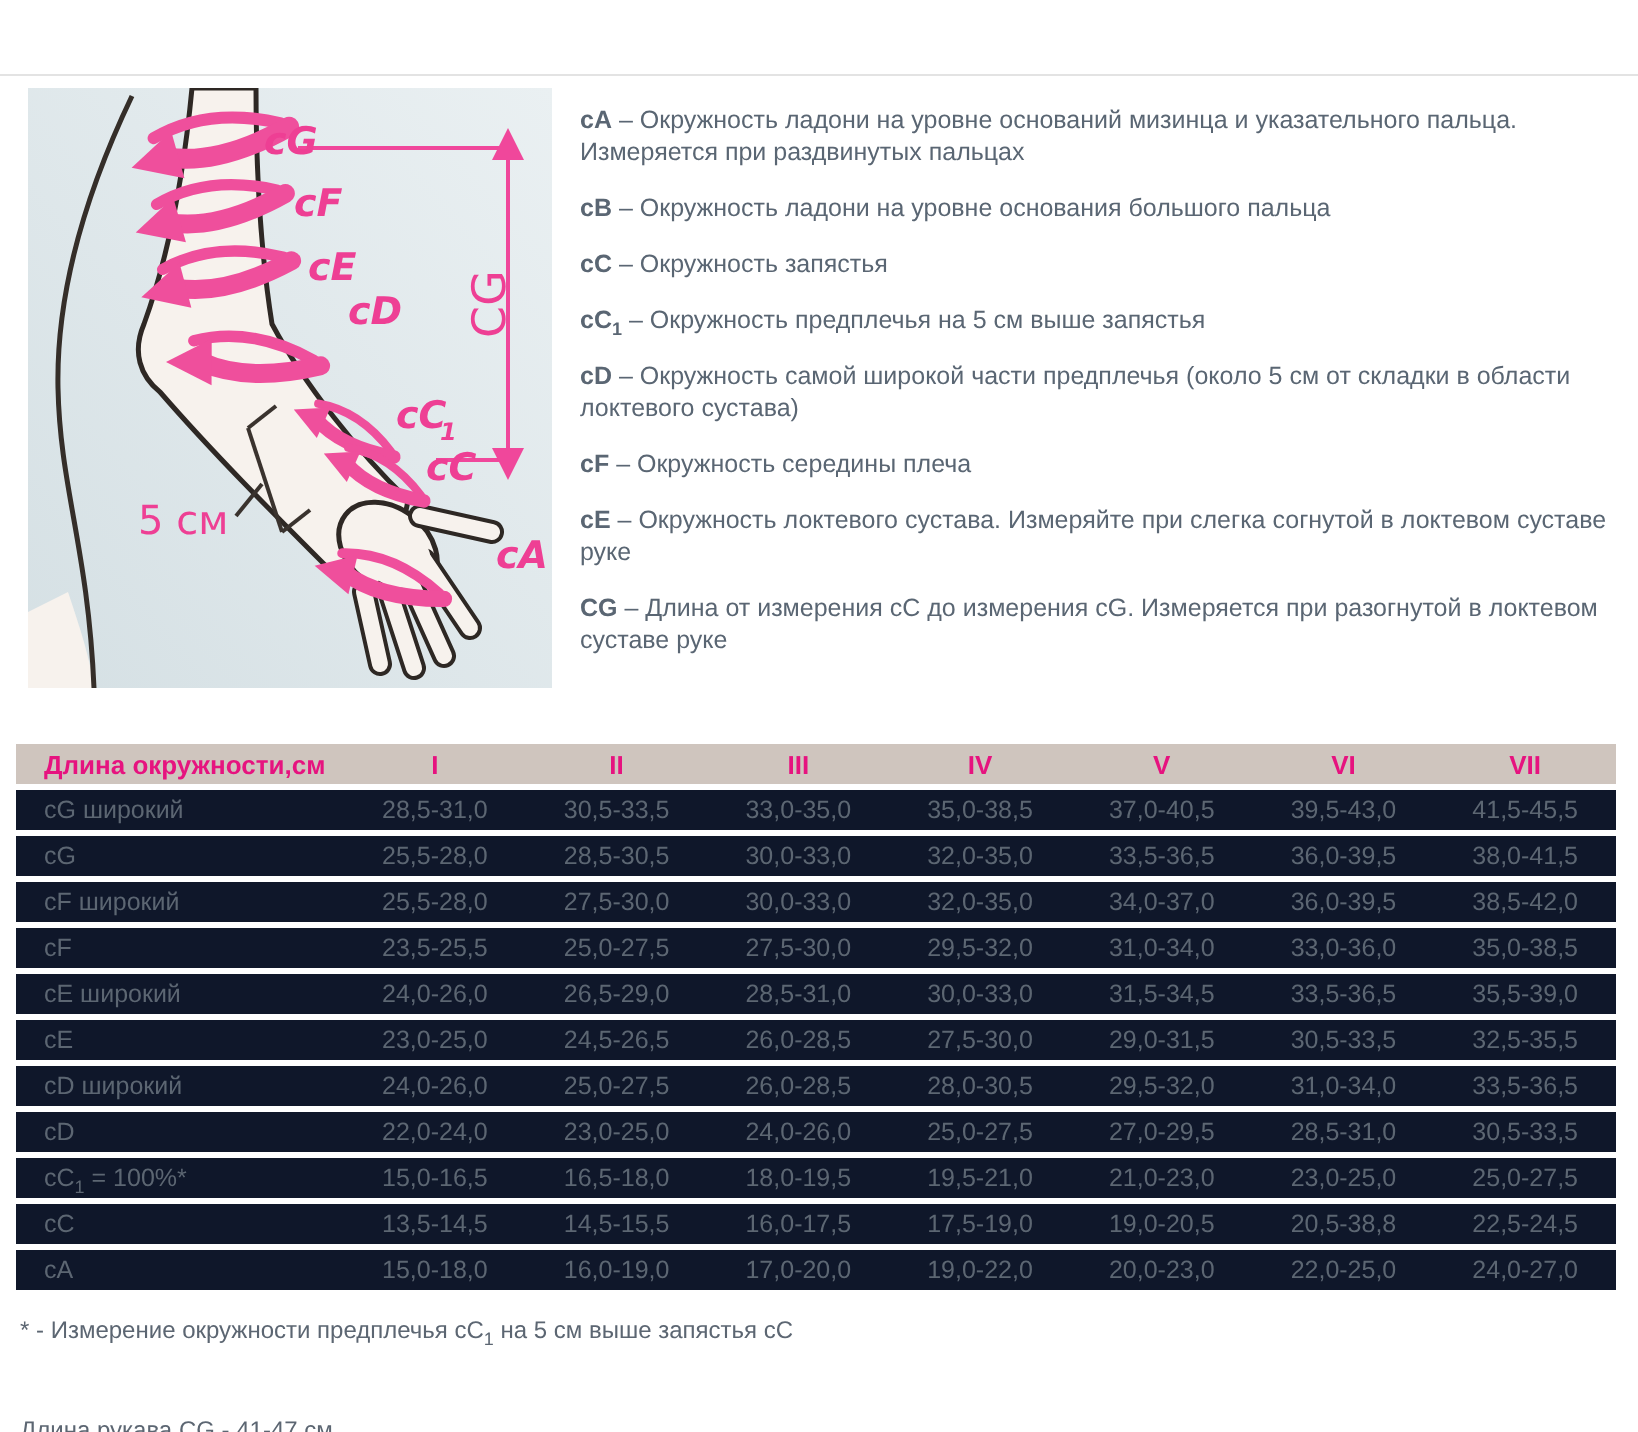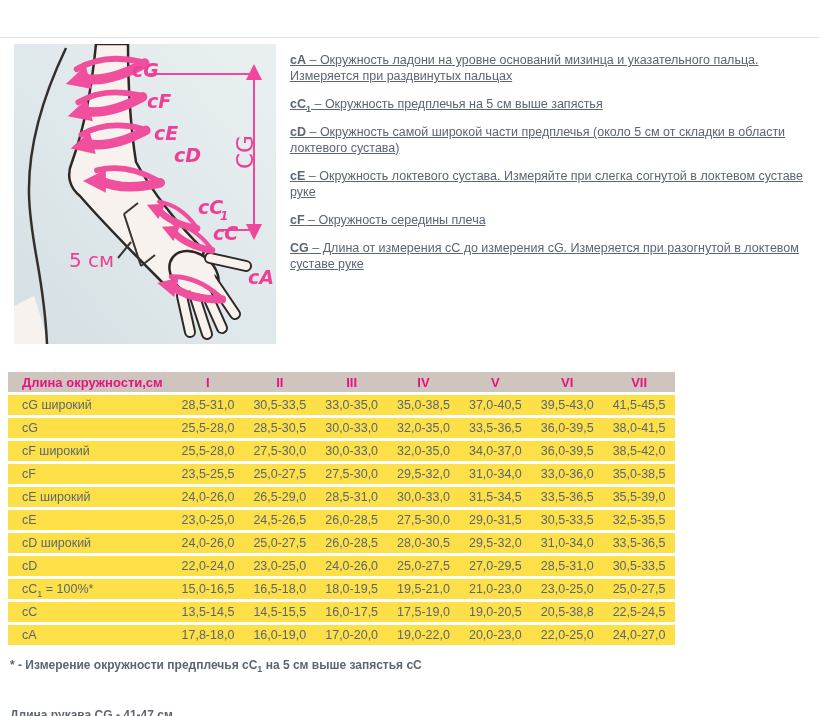--- a/index.html
+++ b/index.html
@@ -11,34 +11,34 @@
   .diagram{position:absolute;left:14px;top:44px;}
   .diagram text{font-family:"DejaVu Sans",sans-serif;}
   .pink-label{fill:#ee3f94;font-size:19px;font-style:italic;font-weight:600;}
   .pink-label-sub{fill:#ee3f94;font-size:12px;font-style:italic;font-weight:600;}
   .measure-label{fill:#ee3f94;font-size:23px;font-weight:500;}
   .cm-label{fill:#ee3f94;font-size:20px;}
 
   
   .descriptions{position:absolute;left:290px;top:52px;width:522px;color:#5a6673;
     font-size:12.5px;line-height:16px;}
-  .descriptions p{margin:0 0 12px 0;text-decoration:underline;}
+  .descriptions p{margin:0 0 12px 0;}
   .descriptions b{font-weight:700;}
   sub{font-size:9px;line-height:0;}
 
   
-  .size-table{position:absolute;left:8px;top:372px;width:667px;}
-  .trow{display:flex;align-items:center;height:20px;margin-bottom:3px;background:#fde047;
+  .size-table{position:absolute;left:8px;top:372px;width:800px;}
+  .trow{display:flex;align-items:center;height:20px;margin-bottom:3px;background:#0f172a;
     color:#5c6672;font-size:12.5px;}
   .trow.head{background:#cfc5be;color:#e6137f;font-weight:700;font-size:13px;}
   .cell-label{width:150px;padding-left:14px;text-align:left;flex:none;}
   .cell-val{flex:1;text-align:center;}
 
   
-  .footnote{position:absolute;left:10px;margin:0;color:#5c6672;font-size:12px;font-weight:bold;}
+  .footnote{position:absolute;left:10px;margin:0;color:#5c6672;font-size:12px;}
   #footnote1{top:658px;}
   #footnote2{top:708px;}
 </style>
 </head>
 <body>
 
 <div class="page">
 
   <div class="top-divider"></div>
 
@@ -127,24 +127,26 @@
     <text class="pink-label" x="140" y="96">cE</text>
     <text class="pink-label" x="160" y="118">cD</text>
     <text class="pink-label" x="184" y="170">cC</text>
     <text class="pink-label-sub" x="206" y="176">1</text>
     <text class="pink-label" x="199" y="196">cC</text>
     <text class="pink-label" x="234" y="240">cA</text>
   </svg>
 
   <div class="descriptions" id="descriptions">
       <p><b>cA</b> – Окружность ладони на уровне оснований мизинца и указательного пальца. Измеряется при раздвинутых пальцах</p>
+      <p><b>cB</b> – Окружность ладони на уровне основания большого пальца</p>
+      <p><b>cC</b> – Окружность запястья</p>
       <p><b>cC<sub>1</sub></b> – Окружность предплечья на 5 см выше запястья</p>
       <p><b>cD</b> – Окружность самой широкой части предплечья (около 5 см от складки в области локтевого сустава)</p>
+      <p><b>cF</b> – Окружность середины плеча</p>
       <p><b>cE</b> – Окружность локтевого сустава. Измеряйте при слегка согнутой в локтевом суставе руке</p>
-      <p><b>cF</b> – Окружность середины плеча</p>
       <p><b>CG</b> – Длина от измерения сС до измерения сG. Измеряется при разогнутой в локтевом суставе руке</p>
     </div>
 
   <div class="size-table" id="size-table">
       <div class="trow head">
         <div class="cell-label">Длина окружности,см</div>
         <div class="cell-val">I</div>
         <div class="cell-val">II</div>
         <div class="cell-val">III</div>
         <div class="cell-val">IV</div>
@@ -247,21 +249,21 @@
         <div class="cell-val">13,5-14,5</div>
         <div class="cell-val">14,5-15,5</div>
         <div class="cell-val">16,0-17,5</div>
         <div class="cell-val">17,5-19,0</div>
         <div class="cell-val">19,0-20,5</div>
         <div class="cell-val">20,5-38,8</div>
         <div class="cell-val">22,5-24,5</div>
       </div>
       <div class="trow">
         <div class="cell-label">cA</div>
-        <div class="cell-val">17,8-18,0</div>
+        <div class="cell-val">15,0-18,0</div>
         <div class="cell-val">16,0-19,0</div>
         <div class="cell-val">17,0-20,0</div>
         <div class="cell-val">19,0-22,0</div>
         <div class="cell-val">20,0-23,0</div>
         <div class="cell-val">22,0-25,0</div>
         <div class="cell-val">24,0-27,0</div>
       </div>
     </div>
 
   <p class="footnote" id="footnote1"><span>* - Измерение окружности предплечья сС</span><sub>1</sub><span> на 5 см выше запястья сС</span></p>

